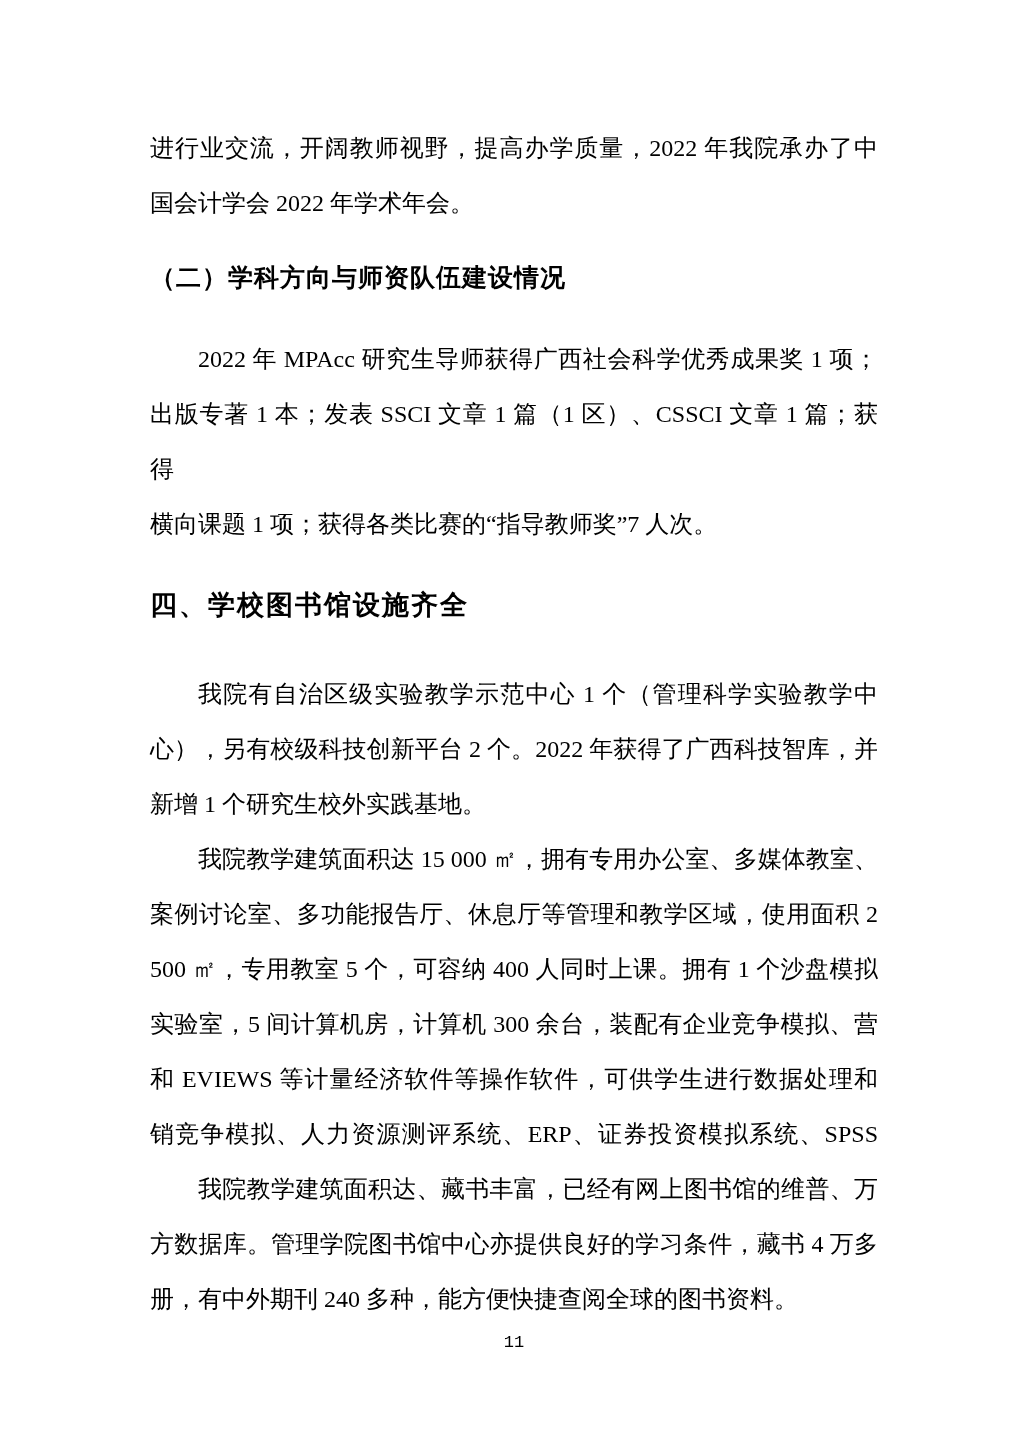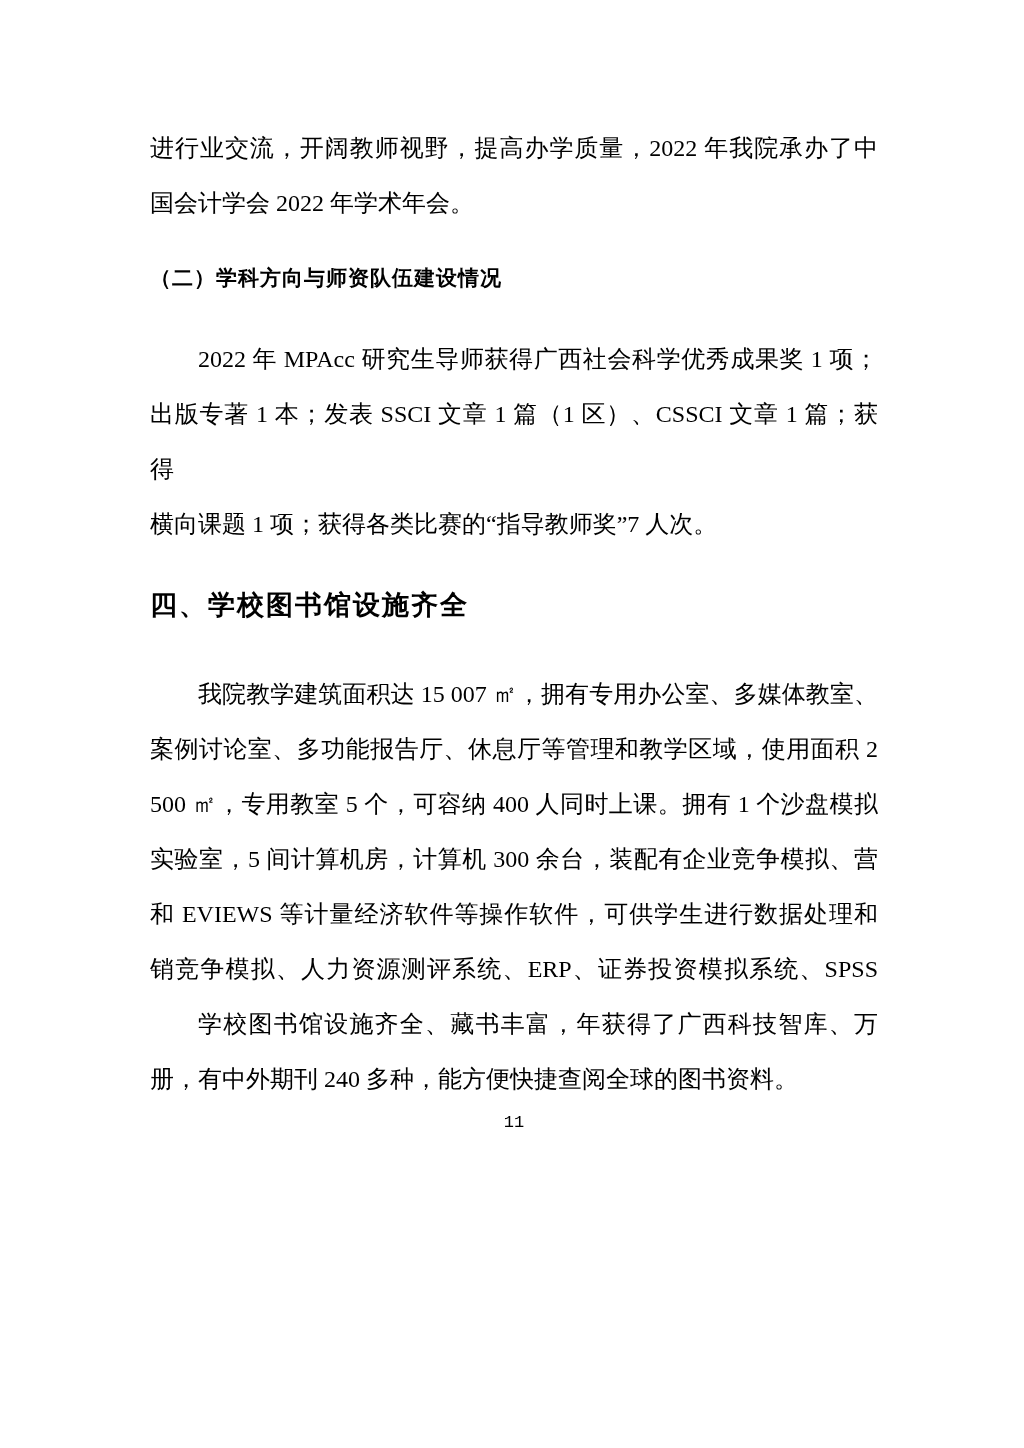--- a/index.html
+++ b/index.html
@@ -27,21 +27,21 @@
     white-space: normal;
   }
   .line.last {
     text-align-last: left;
   }
   .line.indent {
     text-indent: 48px;
   }
   .heading-sub {
     margin: 27px 0 34px 0;
-    font-size: 21px;
+    font-size: 25px;
     line-height: 40px;
     font-weight: bold;
     letter-spacing: 1px;
     font-family: "Liberation Serif", "DejaVu Serif", serif;
   }
   .heading-main {
     margin: 32px 0 41px 0;
     font-size: 27px;
     line-height: 42px;
     font-weight: bold;
@@ -69,30 +69,36 @@
   <div class="heading-sub">（二）学科方向与师资队伍建设情况</div>
 
   <div class="para">
     <div class="line indent">2022 年 MPAcc 研究生导师获得广西社会科学优秀成果奖 1 项；</div>
     <div class="line">出版专著 1 本；发表 SSCI 文章 1 篇（1 区）、CSSCI 文章 1 篇；获得</div>
     <div class="line last">横向课题 1 项；获得各类比赛的“指导教师奖”7 人次。</div>
   </div>
 
   <div class="heading-main">四、学校图书馆设施齐全</div>
 
+  <div class="para">
+    <div class="line indent">我院有自治区级实验教学示范中心 1 个（管理科学实验教学中</div>
+    <div class="line">心），另有校级科技创新平台 2 个。2022 年获得了广西科技智库，并</div>
+    <div class="line last">新增 1 个研究生校外实践基地。</div>
+  </div>
 
   <div class="para">
-    <div class="line indent">我院教学建筑面积达 15 007 ㎡，拥有专用办公室、多媒体教室、</div>
+    <div class="line indent">我院教学建筑面积达 15 000 ㎡，拥有专用办公室、多媒体教室、</div>
     <div class="line">案例讨论室、多功能报告厅、休息厅等管理和教学区域，使用面积 2</div>
     <div class="line">500 ㎡，专用教室 5 个，可容纳 400 人同时上课。拥有 1 个沙盘模拟</div>
     <div class="line">实验室，5 间计算机房，计算机 300 余台，装配有企业竞争模拟、营</div>
     <div class="line">和 EVIEWS 等计量经济软件等操作软件，可供学生进行数据处理和</div>
     <div class="line">销竞争模拟、人力资源测评系统、ERP、证券投资模拟系统、SPSS</div>
   </div>
 
   <div class="para">
-    <div class="line indent">学校图书馆设施齐全、藏书丰富，年获得了广西科技智库、万</div>
+    <div class="line indent">我院教学建筑面积达、藏书丰富，已经有网上图书馆的维普、万</div>
+    <div class="line">方数据库。管理学院图书馆中心亦提供良好的学习条件，藏书 4 万多</div>
     <div class="line last">册，有中外期刊 240 多种，能方便快捷查阅全球的图书资料。</div>
   </div>
 
   <div class="page-number">11</div>
 
 </div>
 
 </body></html>

